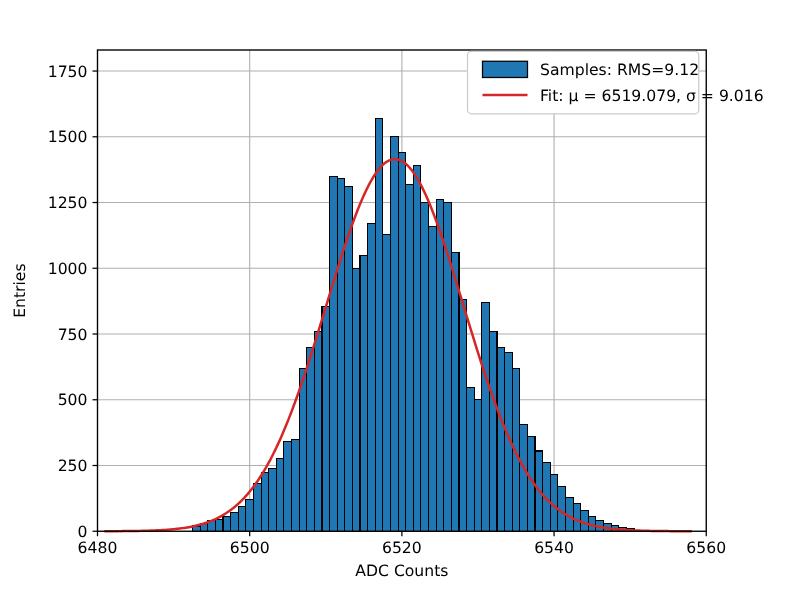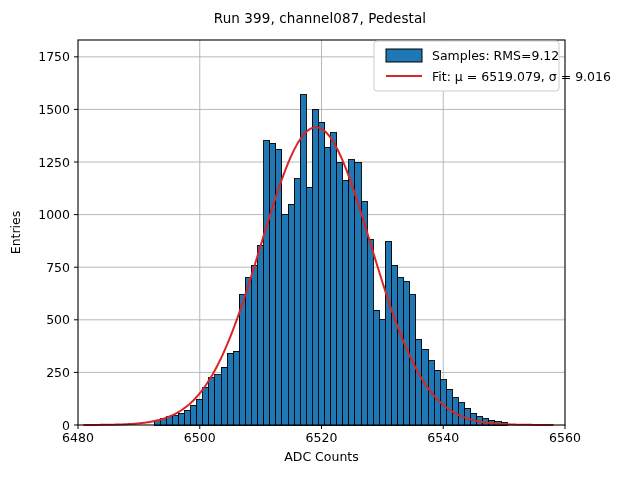--- a/index.html
+++ b/index.html
@@ -48,21 +48,20 @@
     font-size: 12.5px;
     fill: #000000;
     font-family: "DejaVu Sans", sans-serif;
   }
 </style>
 </head>
 <body>
 
 <div id="figure">
 
-  <div id="chart-title">Run 399, channel087, Pedestal</div>
 
   <svg id="plot-svg" width="640" height="480">
     <g id="grid-group">
         <rect x="78" y="40" width="487" height="385" fill="#ffffff"></rect>
         <line x1="78" y1="372.40437158469945" x2="565" y2="372.40437158469945" stroke="#b0b0b0" stroke-width="0.9"></line>
         <line x1="78" y1="319.8087431693989" x2="565" y2="319.8087431693989" stroke="#b0b0b0" stroke-width="0.9"></line>
         <line x1="78" y1="267.21311475409834" x2="565" y2="267.21311475409834" stroke="#b0b0b0" stroke-width="0.9"></line>
         <line x1="78" y1="214.6174863387978" x2="565" y2="214.6174863387978" stroke="#b0b0b0" stroke-width="0.9"></line>
         <line x1="78" y1="162.0218579234973" x2="565" y2="162.0218579234973" stroke="#b0b0b0" stroke-width="0.9"></line>
         <line x1="78" y1="109.42622950819674" x2="565" y2="109.42622950819674" stroke="#b0b0b0" stroke-width="0.9"></line>

